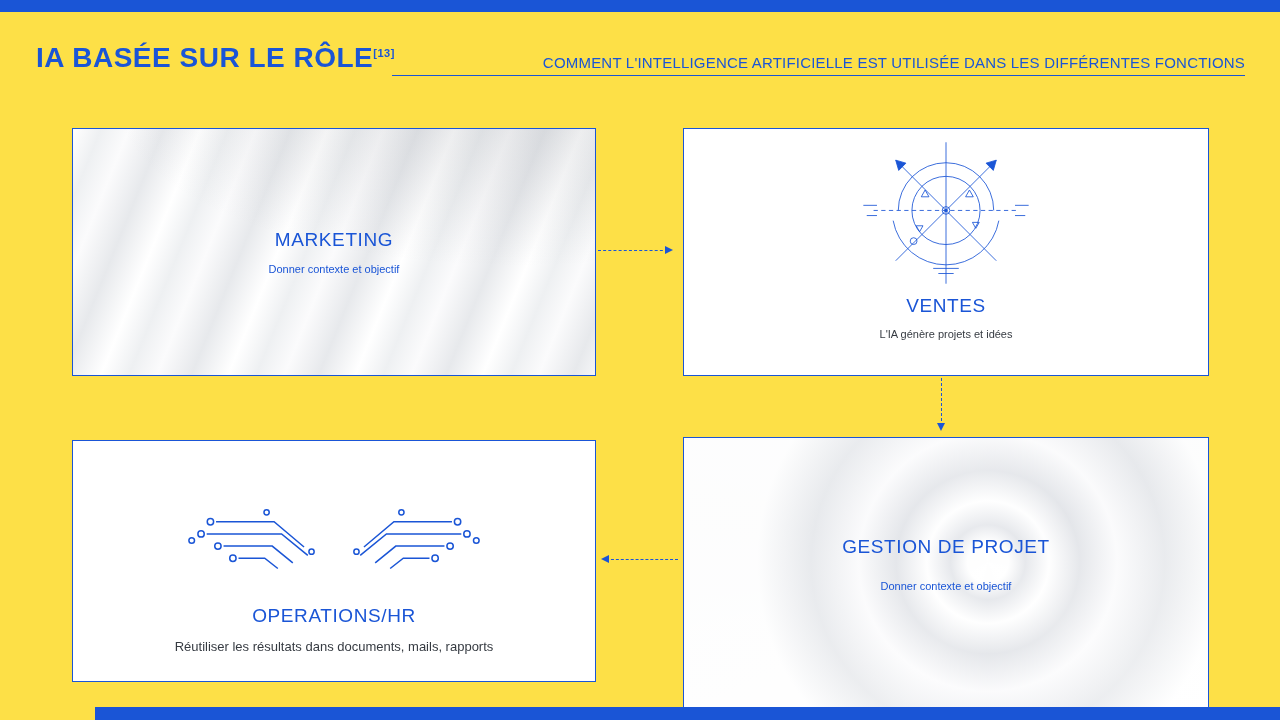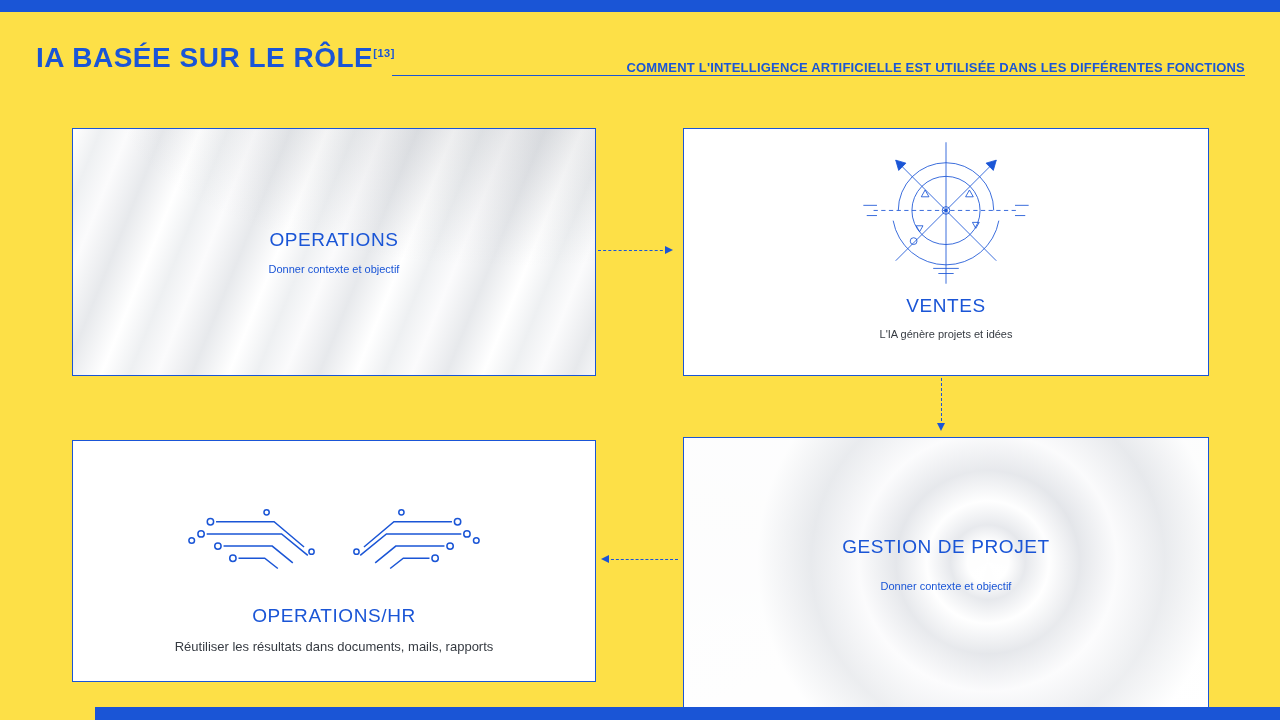--- a/index.html
+++ b/index.html
@@ -6,21 +6,21 @@
   * { box-sizing:border-box; margin:0; padding:0; }
   html,body { background:#ffffff; }
   body { font-family:"Liberation Sans","DejaVu Sans",sans-serif; }
   .slide { position:relative; width:1280px; height:720px; background:#fde047; overflow:hidden; }
 
   .top-bar { position:absolute; left:0; top:0; right:0; height:12px; background:var(--accent); }
   .bottom-bar { position:absolute; left:95px; right:0; bottom:0; height:13px; background:var(--accent); }
 
   .title { position:absolute; left:36px; top:42px; font-size:28px; font-weight:700; color:var(--accent); letter-spacing:.5px; white-space:nowrap; }
   .title sup { font-size:11px; font-weight:700; }
-  .subtitle { position:absolute; right:35px; top:60px; font-size:13px; font-weight:700; color:var(--accent); letter-spacing:.2px; white-space:nowrap; }
+  .subtitle { position:absolute; right:35px; top:54px; font-size:15px; font-weight:400; color:var(--accent); letter-spacing:.2px; white-space:nowrap; }
   .header-rule { position:absolute; left:392px; right:35px; top:75px; height:1px; background:var(--accent); }
 
   .card { position:absolute; border:1px solid var(--accent); background:#ffffff; }
   .card-marketing  { left:72px;  top:128px; width:524px; height:248px; }
   .card-ventes     { left:683px; top:128px; width:526px; height:248px; }
   .card-operations { left:72px;  top:440px; width:524px; height:242px; }
   .card-gestion    { left:683px; top:437px; width:526px; height:278px; }
 
   .visual { position:absolute; inset:0; }
   .visual-wave {
@@ -70,21 +70,21 @@
 
   <div class="title">
     <span>IA BASÉE SUR LE RÔLE</span><sup>[13]</sup>
   </div>
   <div class="subtitle">COMMENT L'INTELLIGENCE ARTIFICIELLE EST UTILISÉE DANS LES DIFFÉRENTES FONCTIONS</div>
   <div class="header-rule"></div>
 
   <section class="card card-marketing">
     <div class="visual visual-wave"></div>
     <div class="card-text">
-      <div class="card-label">OPERATIONS</div>
+      <div class="card-label">MARKETING</div>
       <div class="card-desc">Donner contexte et objectif</div>
     </div>
   </section>
 
   <section class="card card-ventes">
     <svg class="icon-compass" width="196" height="152" viewBox="0 0 230 178">
       <g fill="none" stroke="currentColor" stroke-width="1">
         <line x1="115" y1="6" x2="115" y2="172"></line>
         <line x1="30" y1="86" x2="200" y2="86" stroke-dasharray="5 4"></line>
         <line x1="56" y1="145" x2="174" y2="27"></line>

